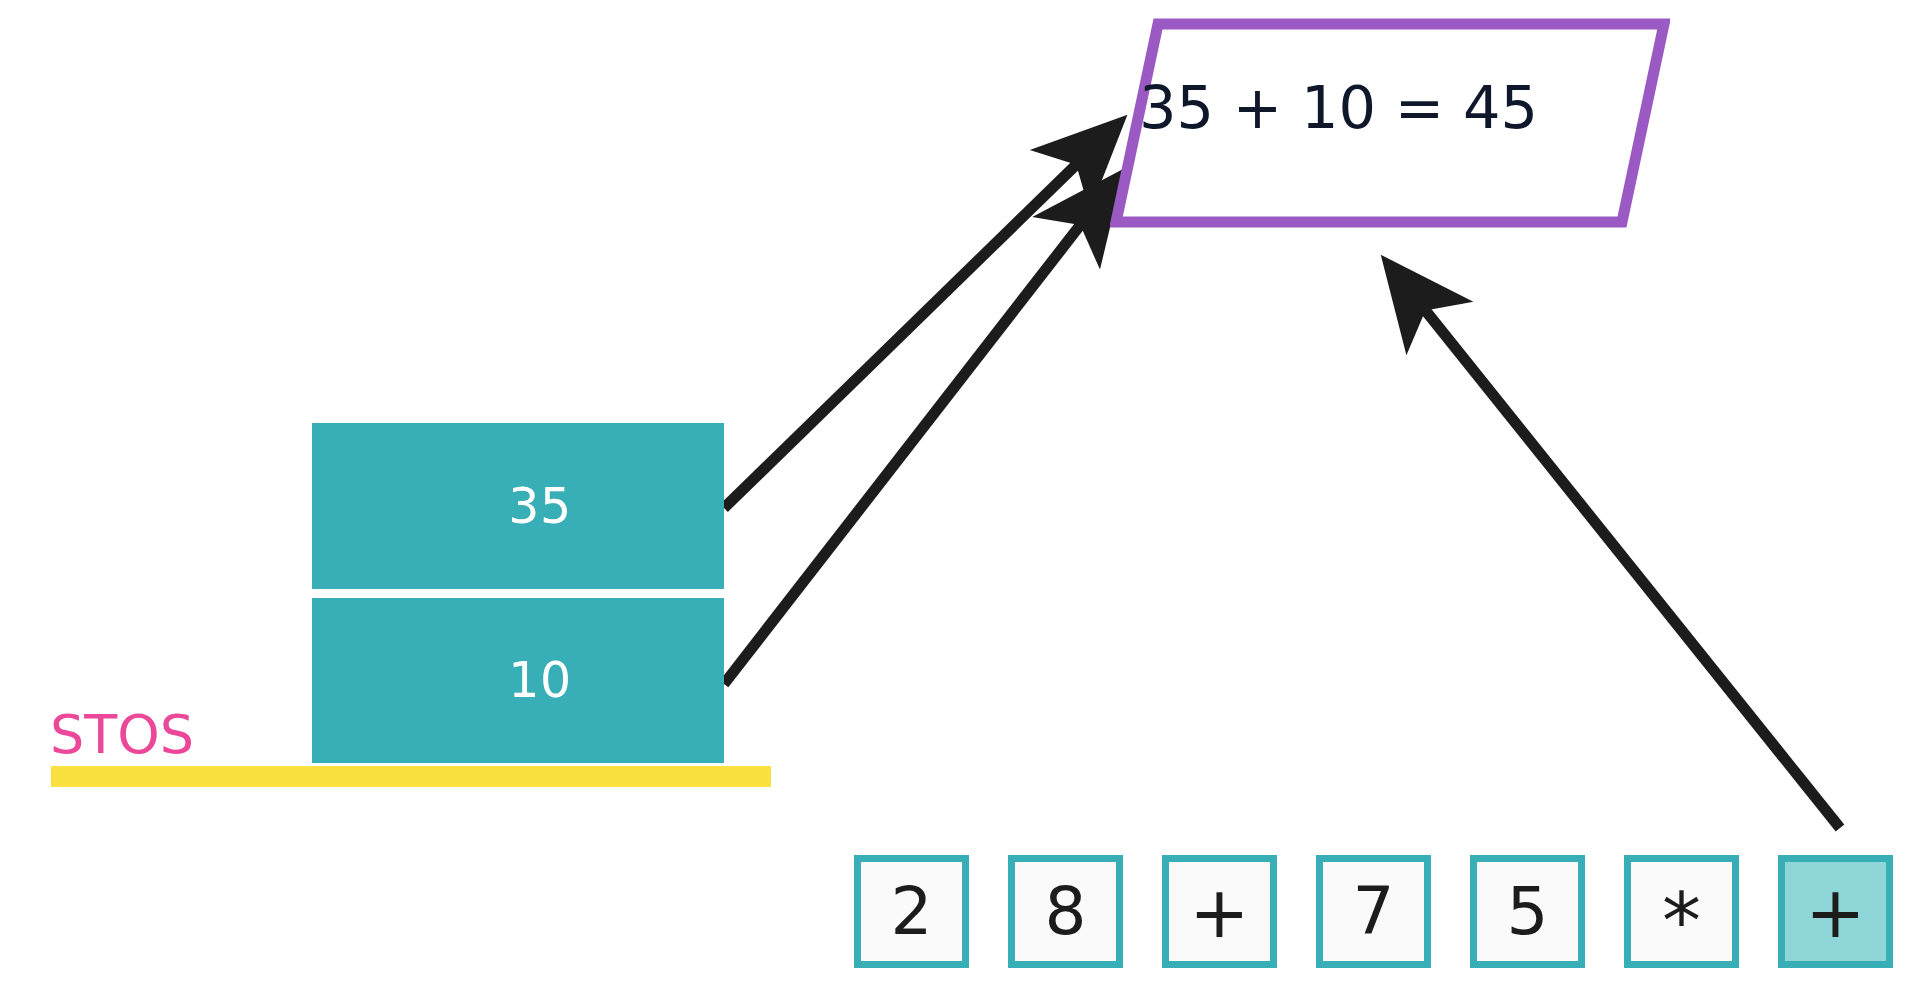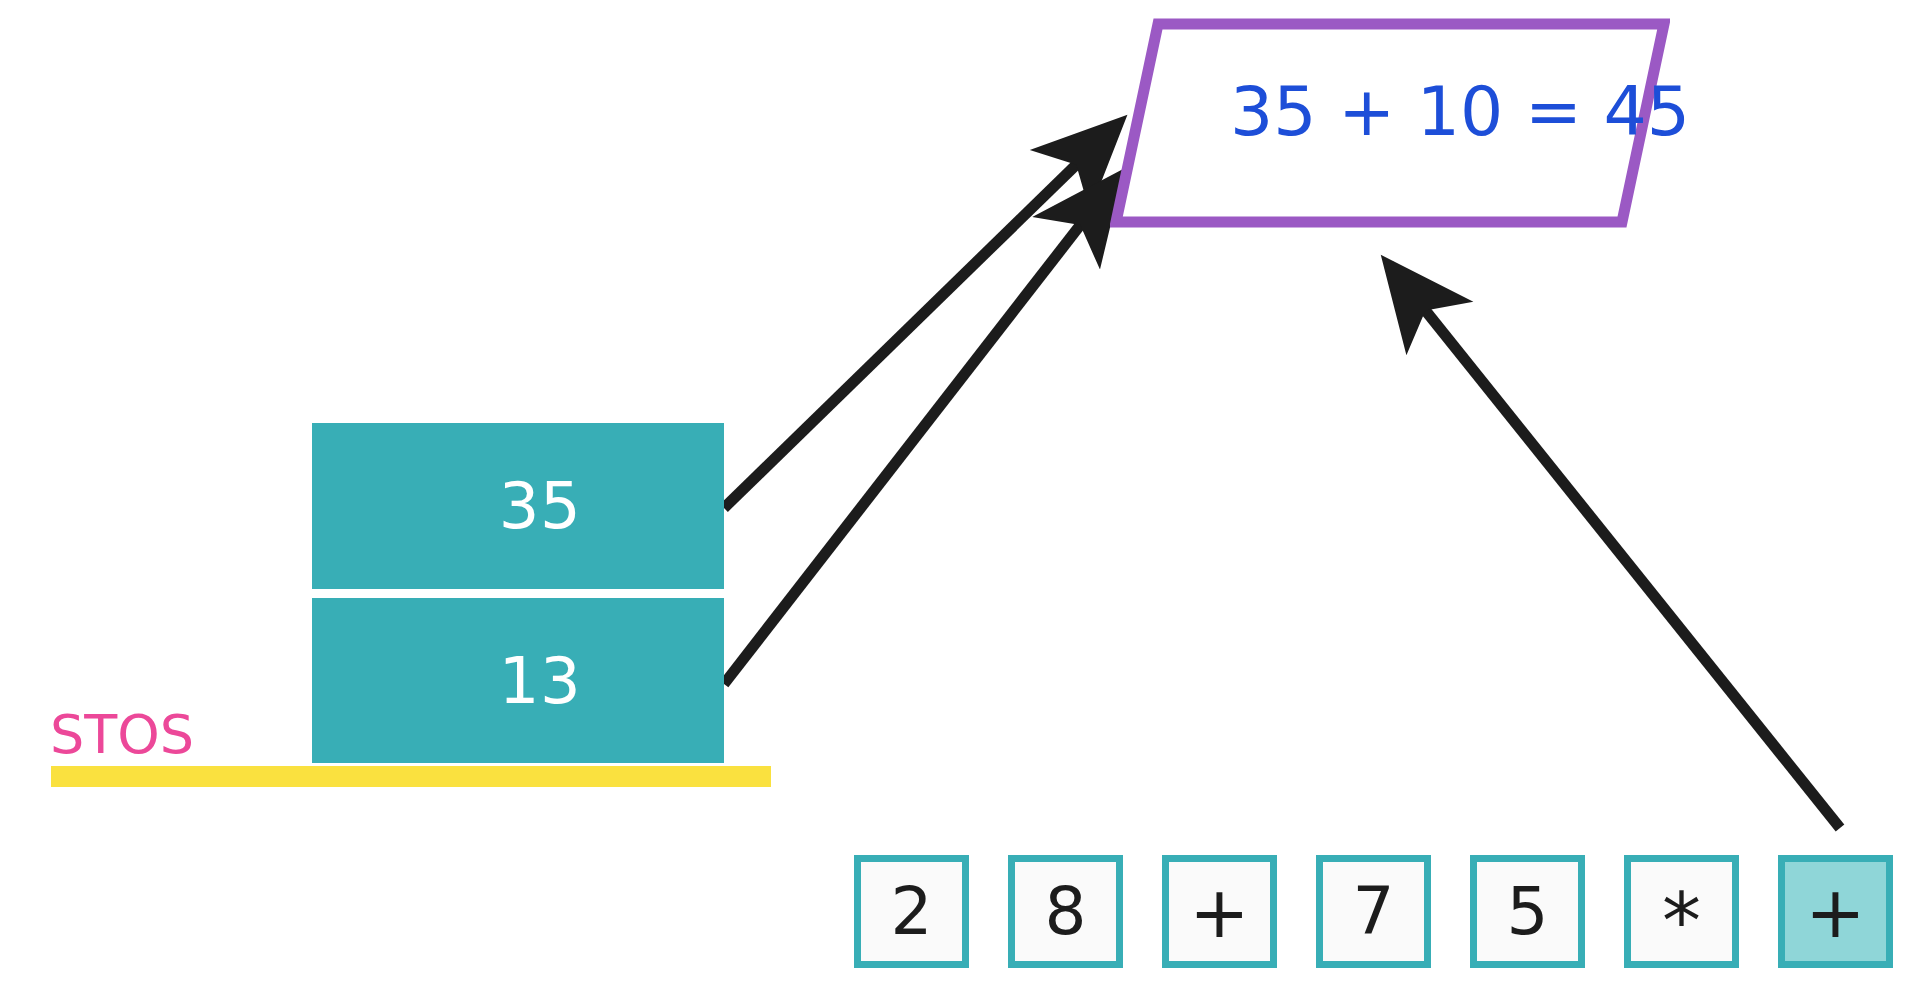--- a/index.html
+++ b/index.html
@@ -14,21 +14,21 @@
   #stage{position:absolute;left:0;top:0;width:1920px;height:992px;}
 
   
   .stack-cell{
     position:absolute;
     background:#38AEB6;
     display:flex;
     align-items:center;
     justify-content:center;
     color:#ffffff;
-    font-size:64px;
+    font-size:49px;
     line-height:1;
     letter-spacing:0.5px;
   }
   .stack-cell .cell-value{
     transform:translateX(22px);
     color:#ffffff;
   }
   #cell-top{left:312px;top:423px;width:412px;height:166px;}
   #cell-next{left:312px;top:598px;width:412px;height:165px;}
 
@@ -47,24 +47,24 @@
   }
 
   
   #result-shape{
     position:absolute;
     left:1110px;top:18px;
     width:560px;height:210px;
   }
   #result-text{
     position:absolute;
-    left:1230px;top:78px;
-    font-size:68px;
+    left:1139px;top:78px;
+    font-size:59px;
     line-height:1;
-    color:#1d4ed8;
+    color:#0f172a;
     white-space:nowrap;
   }
 
   
   #arrows{position:absolute;left:0;top:0;width:1920px;height:992px;}
 
   
   #token-strip{
     position:absolute;
     left:854px;top:855px;
@@ -106,21 +106,21 @@
       <line x1="724" y1="684" x2="1116" y2="179" marker-end="url(#ah)"></line>
       <line x1="1840" y1="828" x2="1389" y2="265" marker-end="url(#ah)"></line>
     </g>
   </svg>
 
   <div class="stack-cell" id="cell-top">
     <span class="cell-value">35</span>
   </div>
 
   <div class="stack-cell" id="cell-next">
-    <span class="cell-value">13</span>
+    <span class="cell-value">10</span>
   </div>
 
   <div id="stack-base"></div>
 
   <div id="stos-label">STOS</div>
 
   <svg id="result-shape" viewBox="0 0 560 210" width="560" height="210" aria-hidden="true">
     <polygon points="48,6 554,6 512,204 6,204" fill="#FFFFFF" stroke="#9B59C4" stroke-width="11" stroke-linejoin="miter"></polygon>
   </svg>
 

